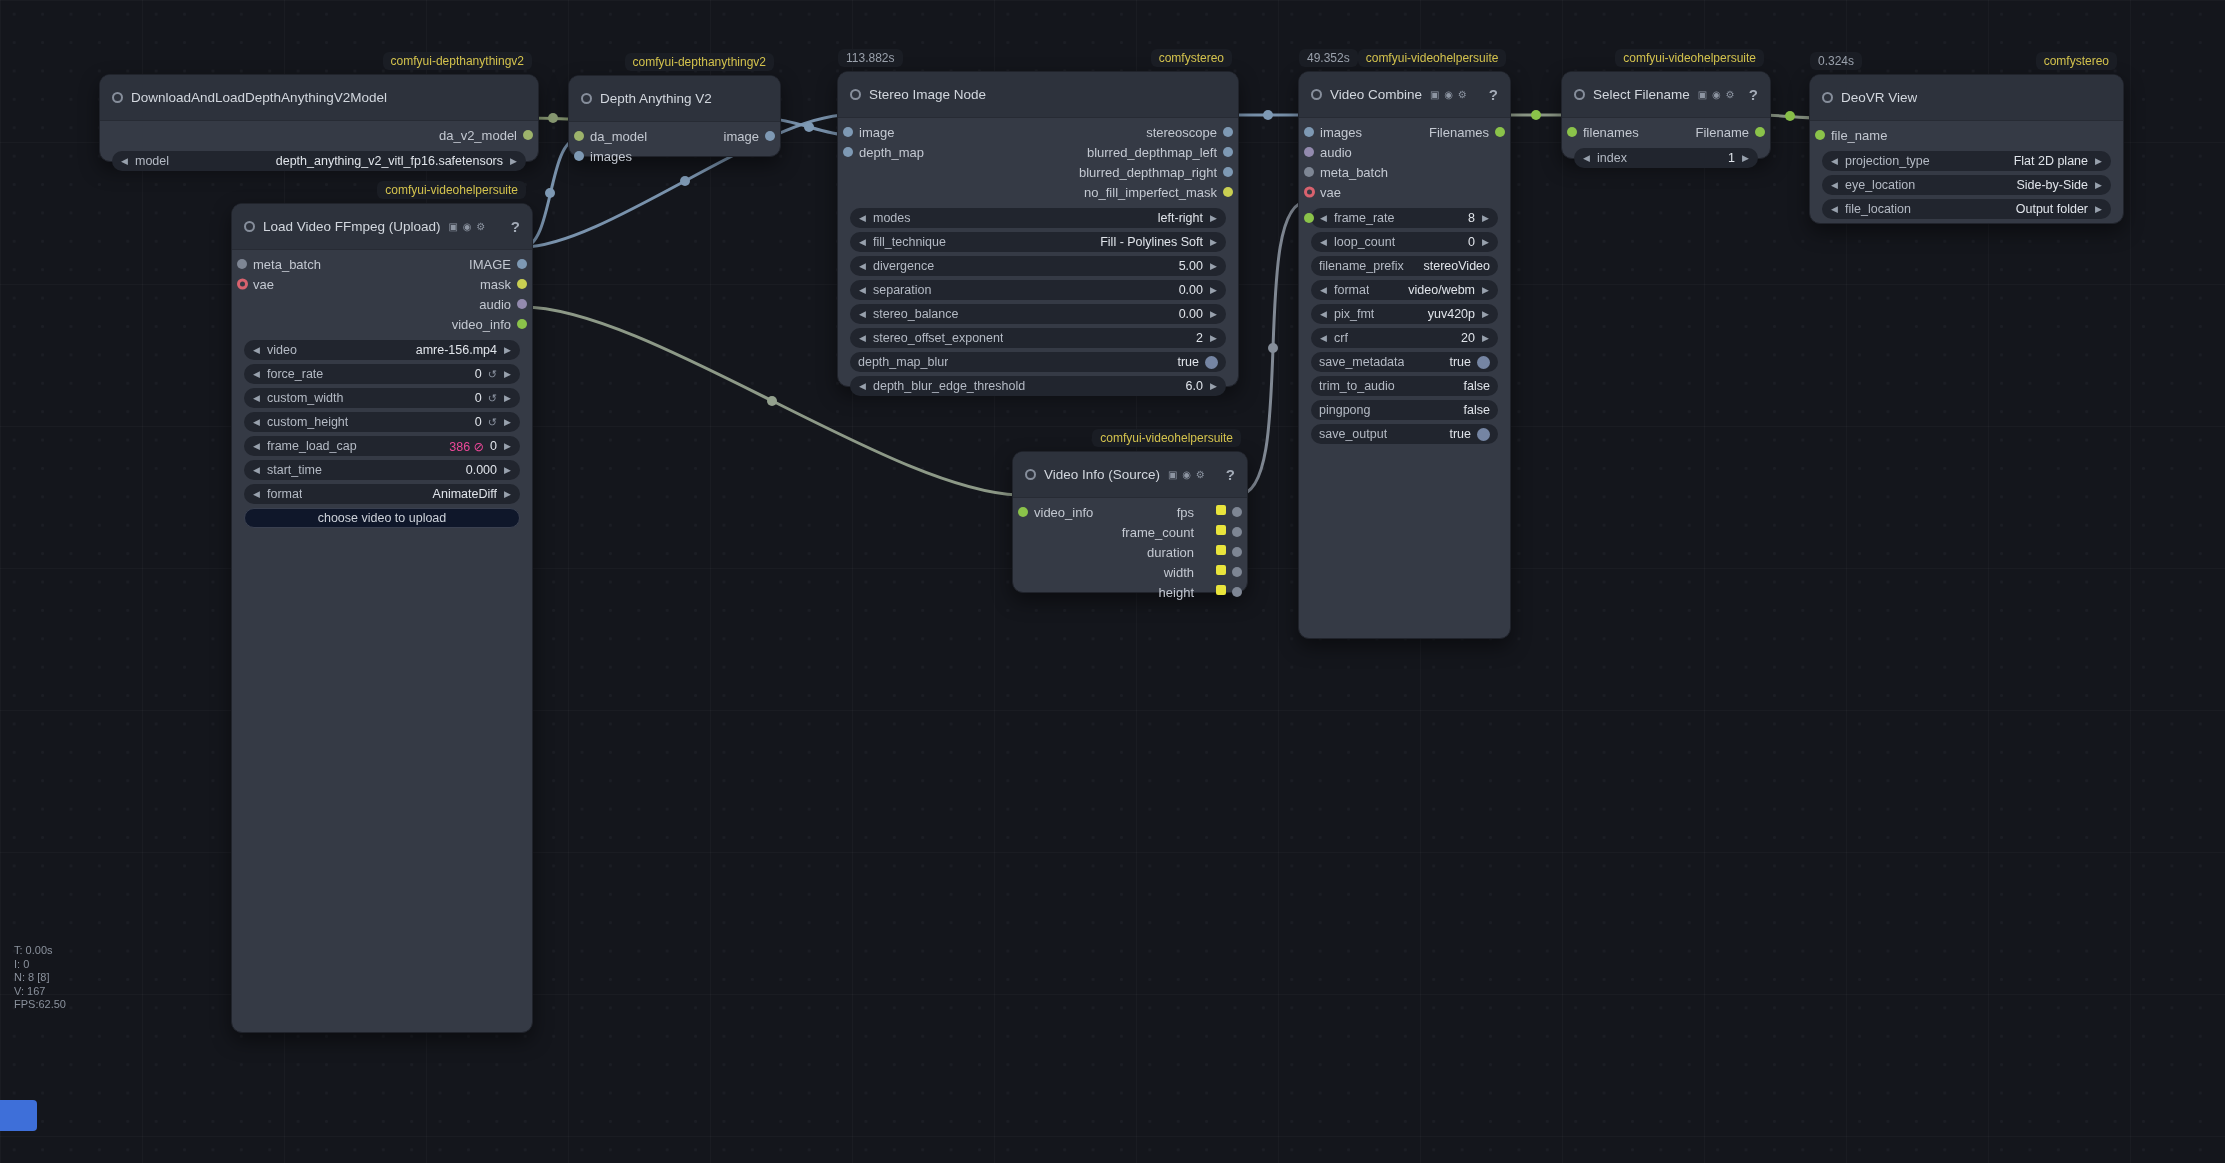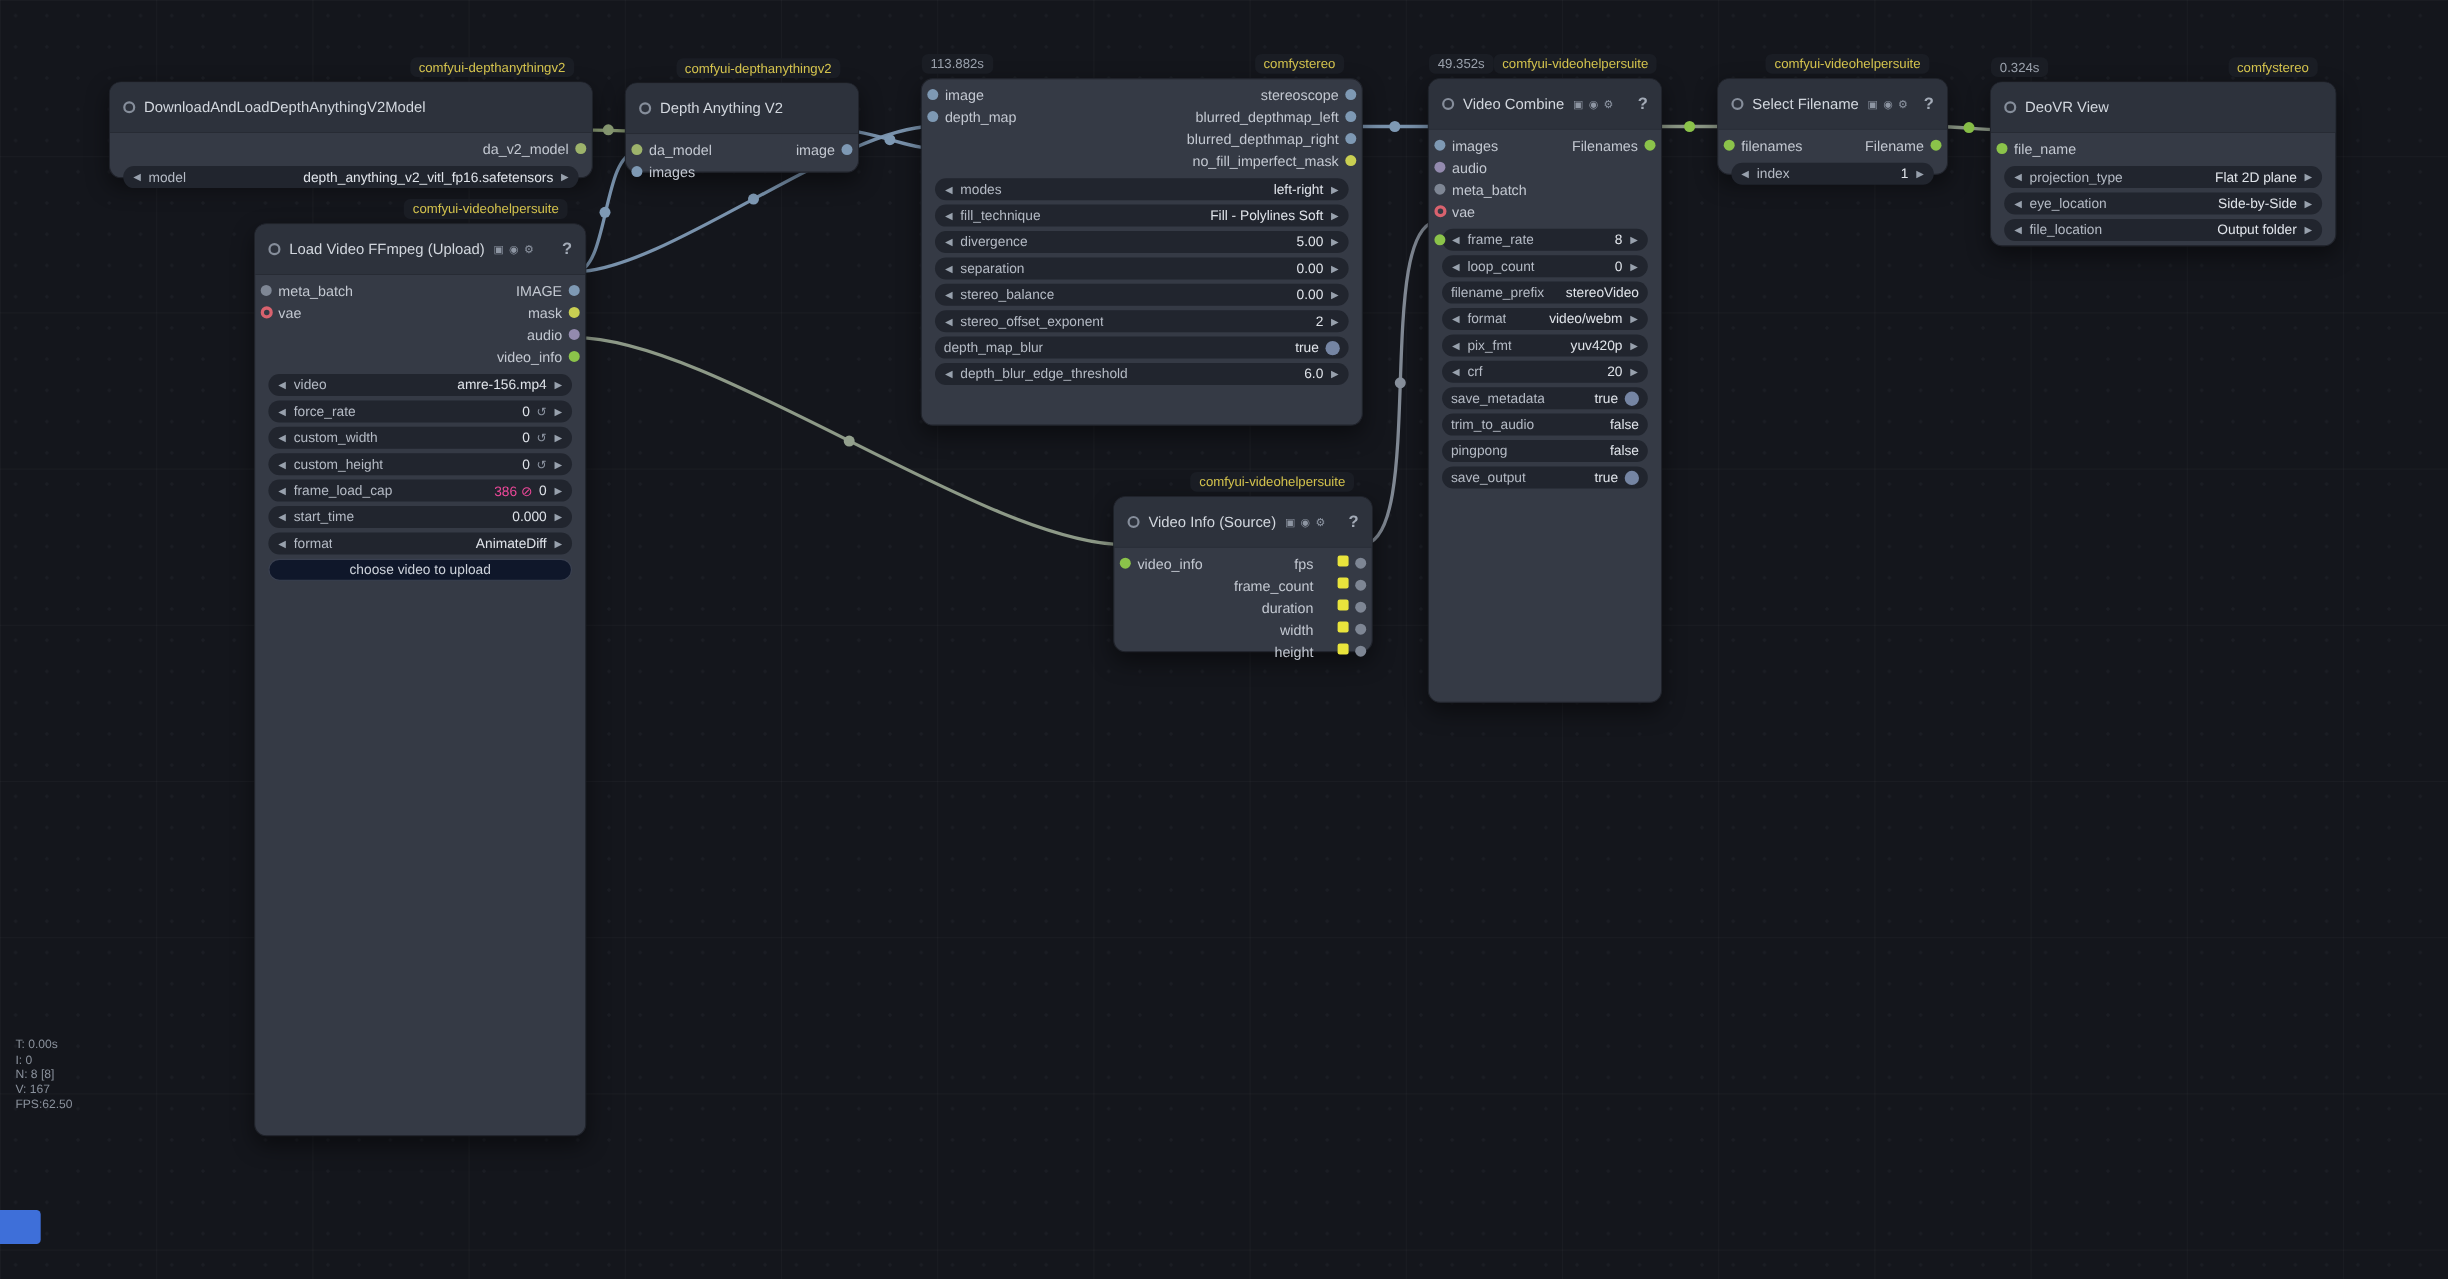--- a/index.html
+++ b/index.html
@@ -9,21 +9,21 @@
   background-image:
     linear-gradient(rgba(255,255,255,0.028) 1px, transparent 1px),
     linear-gradient(90deg, rgba(255,255,255,0.028) 1px, transparent 1px),
     radial-gradient(circle, rgba(165,175,195,0.05) 1.2px, transparent 1.8px);
   background-size:142px 142px,142px 142px,28.4px 28.4px;}
 .wires{position:absolute;left:0;top:0;z-index:1;pointer-events:none}
 .wires path{fill:none;stroke-width:3;stroke-linecap:round;opacity:.95}
 .w-image{stroke:#7e99b4}.w-green{stroke:#93a08d}.w-gray{stroke:#868e9a}.w-model{stroke:#8ea077}
 .d-image{fill:#7e99b4}.d-green{fill:#93a08d}.d-gray{fill:#868e9a}.d-model{fill:#8ea077}.d-greenbright{fill:#8bc34a}
 .node{position:absolute;z-index:2;background:#353a45;border:1px solid #20232b;border-radius:11px;box-shadow:0 8px 20px rgba(0,0,0,.45)}
-.badges{position:absolute;top:-23px;left:0;right:16px;display:flex;align-items:center}
+.badges{position:absolute;top:-23px;left:0;right:6px;display:flex;align-items:center}
 .badge{background:#1a1d24;border-radius:6px;padding:2px 8px;font-size:12px;line-height:14px;white-space:nowrap}
 .badge.plugin{color:#d3c24d;margin-left:auto}
 .badge.time{color:#9aa1ac}
 .title{height:46px;display:flex;align-items:center;gap:8px;padding:0 12px;background:#2d323c;border-bottom:1px solid #272b34;border-radius:10px 10px 0 0;color:#d2d7de;font-size:13.5px}
 .cdot{width:11px;height:11px;border-radius:50%;border:2px solid #868e9b;flex:none}
 .ttext{white-space:nowrap;overflow:hidden;text-overflow:ellipsis}
 .ticons{color:#8d95a2;font-size:10px;letter-spacing:1px;white-space:nowrap;flex:none}
 .help{margin-left:auto;color:#a3abb7;font-size:15px;font-weight:bold;flex:none}
 .slots{padding-top:4px}
 .slot-row{position:relative;height:20px;display:flex;align-items:center;justify-content:space-between;padding:0 21px;font-size:13px;color:#c3c8d1}
@@ -126,20 +126,24 @@
         <span class="slabel sout"></span>
       </div>
     </div>
   </div>
 
   <div class="node" style="left:837px;top:71px;width:402px;height:316px">
     <div class="badges">
       <span class="badge time">113.882s</span>
       <span class="badge plugin">comfystereo</span>
     </div>
+    <div class="title">
+      <span class="cdot"></span>
+      <span class="ttext">Stereo Image Node</span>
+    </div>
     <div class="slots">
       <div class="slot-row">
         <i class="dot in c-image"></i>
         <span class="slabel">image</span>
         <span class="slabel sout">stereoscope</span>
         <i class="dot out c-image"></i>
       </div>
       <div class="slot-row">
         <i class="dot in c-image"></i>
         <span class="slabel">depth_map</span>

